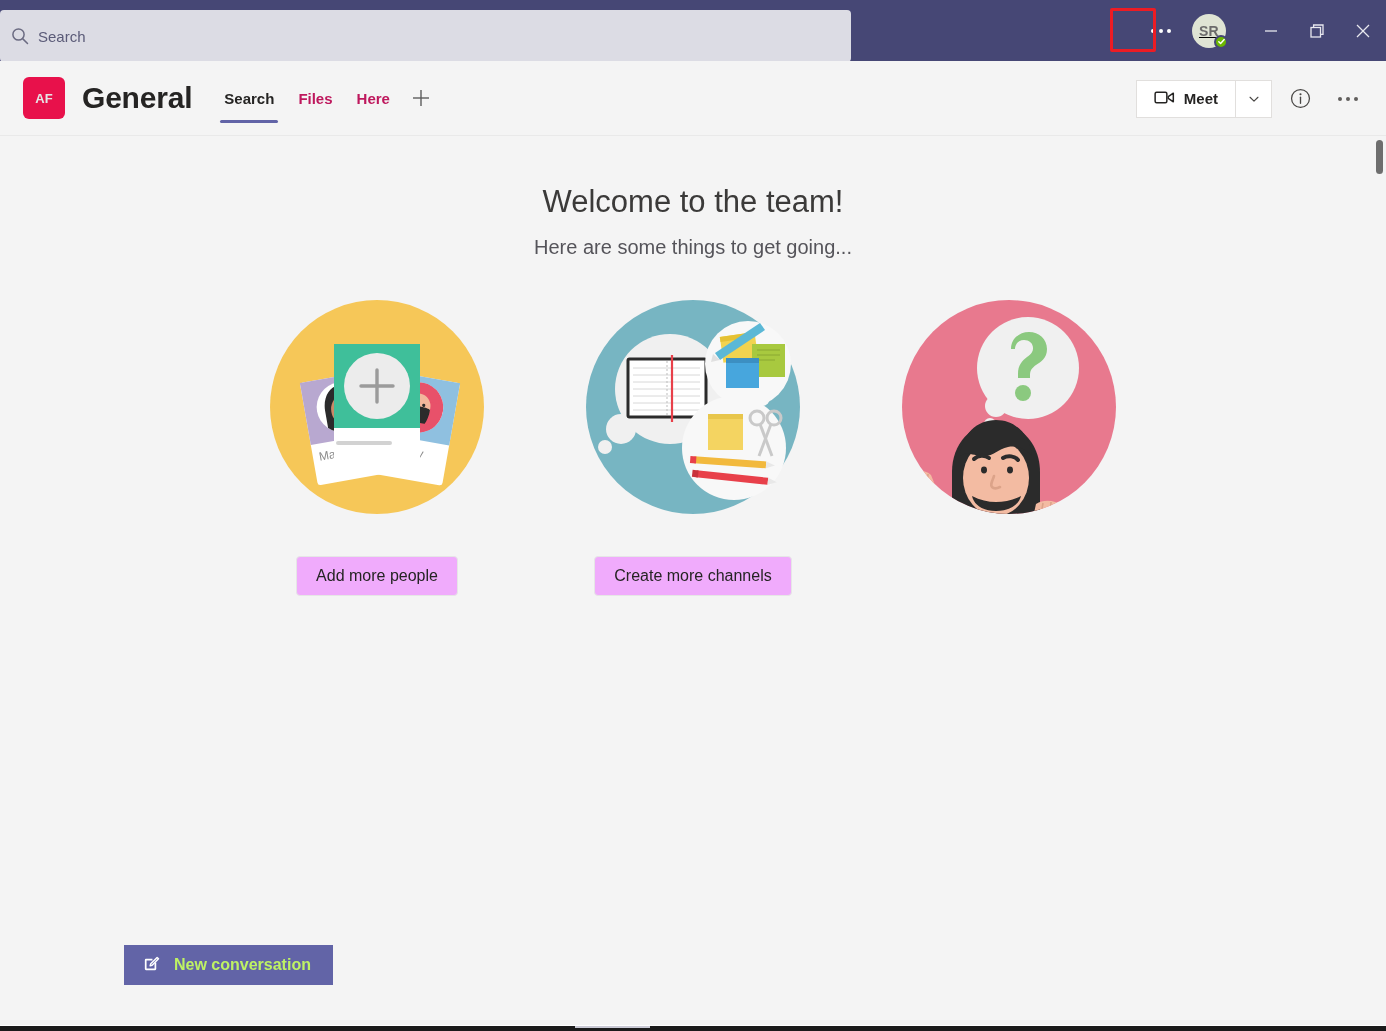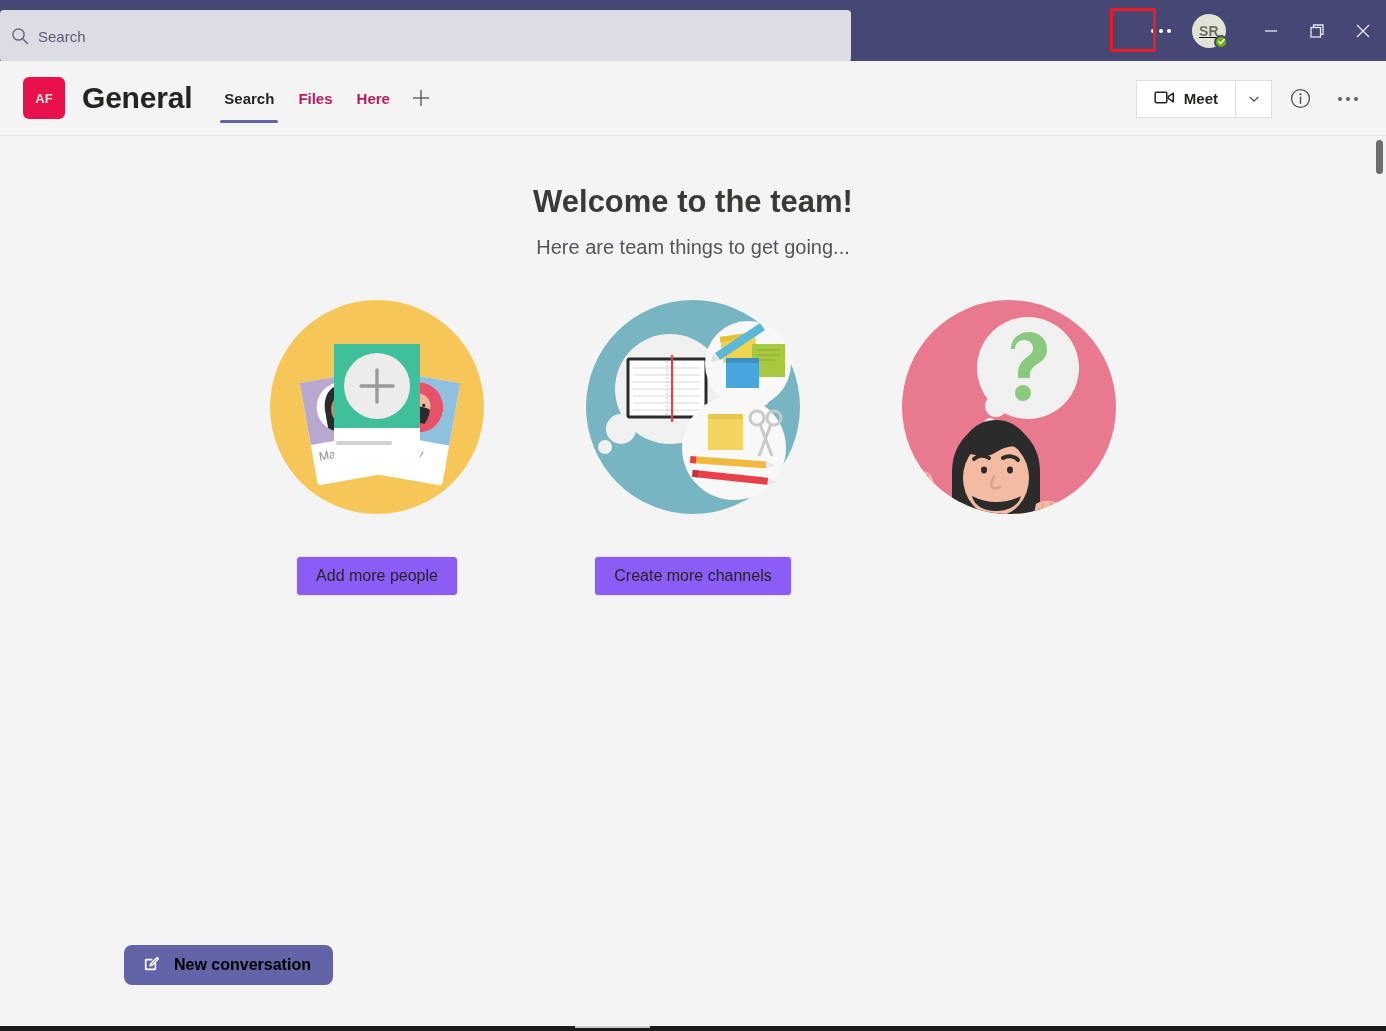--- a/index.html
+++ b/index.html
@@ -153,51 +153,51 @@
 
   
   .content {
     position: absolute; top: 136px; left: 0;
     width: 1386px; height: 889px;
     background: #f4f4f4;
     overflow: hidden;
   }
   .welcome-title {
     text-align: center; margin-top: 48px;
-    font-size: 31px; color: #3b3a39; font-weight: bold;
+    font-size: 31px; color: #3b3a39; font-weight: normal;
   }
   .welcome-sub {
     text-align: center; margin-top: 16px;
     font-size: 20px; color: #55545a; font-weight: normal;
   }
   .cards {
     display: flex; justify-content: center; gap: 94px;
     margin-top: 37px;
   }
   .card { width: 222px; display: flex; flex-direction: column; align-items: center; }
   .illus { width: 222px; height: 222px; }
   .card-btn {
     margin-top: 38px;
-    background: #8b5cf6; border: 1px solid #e6e6e6;
+    background: #f0abfc; border: 1px solid #e6e6e6;
     border-radius: 4px; cursor: pointer;
     font-family: "Liberation Sans", sans-serif;
     font-size: 16px; color: #252423;
     padding: 10px 19px;
     white-space: nowrap;
   }
 
   
   .newconv {
     position: absolute; left: 124px; bottom: 46px;
     height: 40px; background: #6264a7;
-    border: none; border-radius: 8px; cursor: pointer;
+    border: none; border-radius: 0; cursor: pointer;
     display: flex; align-items: center; gap: 13px;
     padding: 0 22px 0 18px;
     font-family: "Liberation Sans", sans-serif;
-    font-size: 16px; font-weight: bold; color: #000000;
+    font-size: 16px; font-weight: bold; color: #bef264;
   }
 
   
   .scrollbar-track {
     position: absolute; right: 0; top: 136px;
     width: 14px; height: 889px; background: transparent;
   }
   .scrollbar-thumb {
     position: absolute; right: 3px; top: 140px;
     width: 7px; height: 34px;
@@ -326,21 +326,21 @@
           <i></i>
           <i></i>
       </span>
     </div>
   </div>
 </div>
 
 <div class="content">
 
   <div class="welcome-title">Welcome to the team!</div>
-  <div class="welcome-sub">Here are team things to get going...</div>
+  <div class="welcome-sub">Here are some things to get going...</div>
 
   <div class="cards">
 
     <div class="card">
       <div class="illus">
         <svg viewBox="0 0 222 222" width="222" height="222">
           <circle cx="111" cy="111" r="107" fill="#f6c758"></circle>
 
           <g transform="rotate(-10 78 130)">
             <rect x="42" y="80" width="74" height="104" rx="3" fill="#ffffff"></rect>

